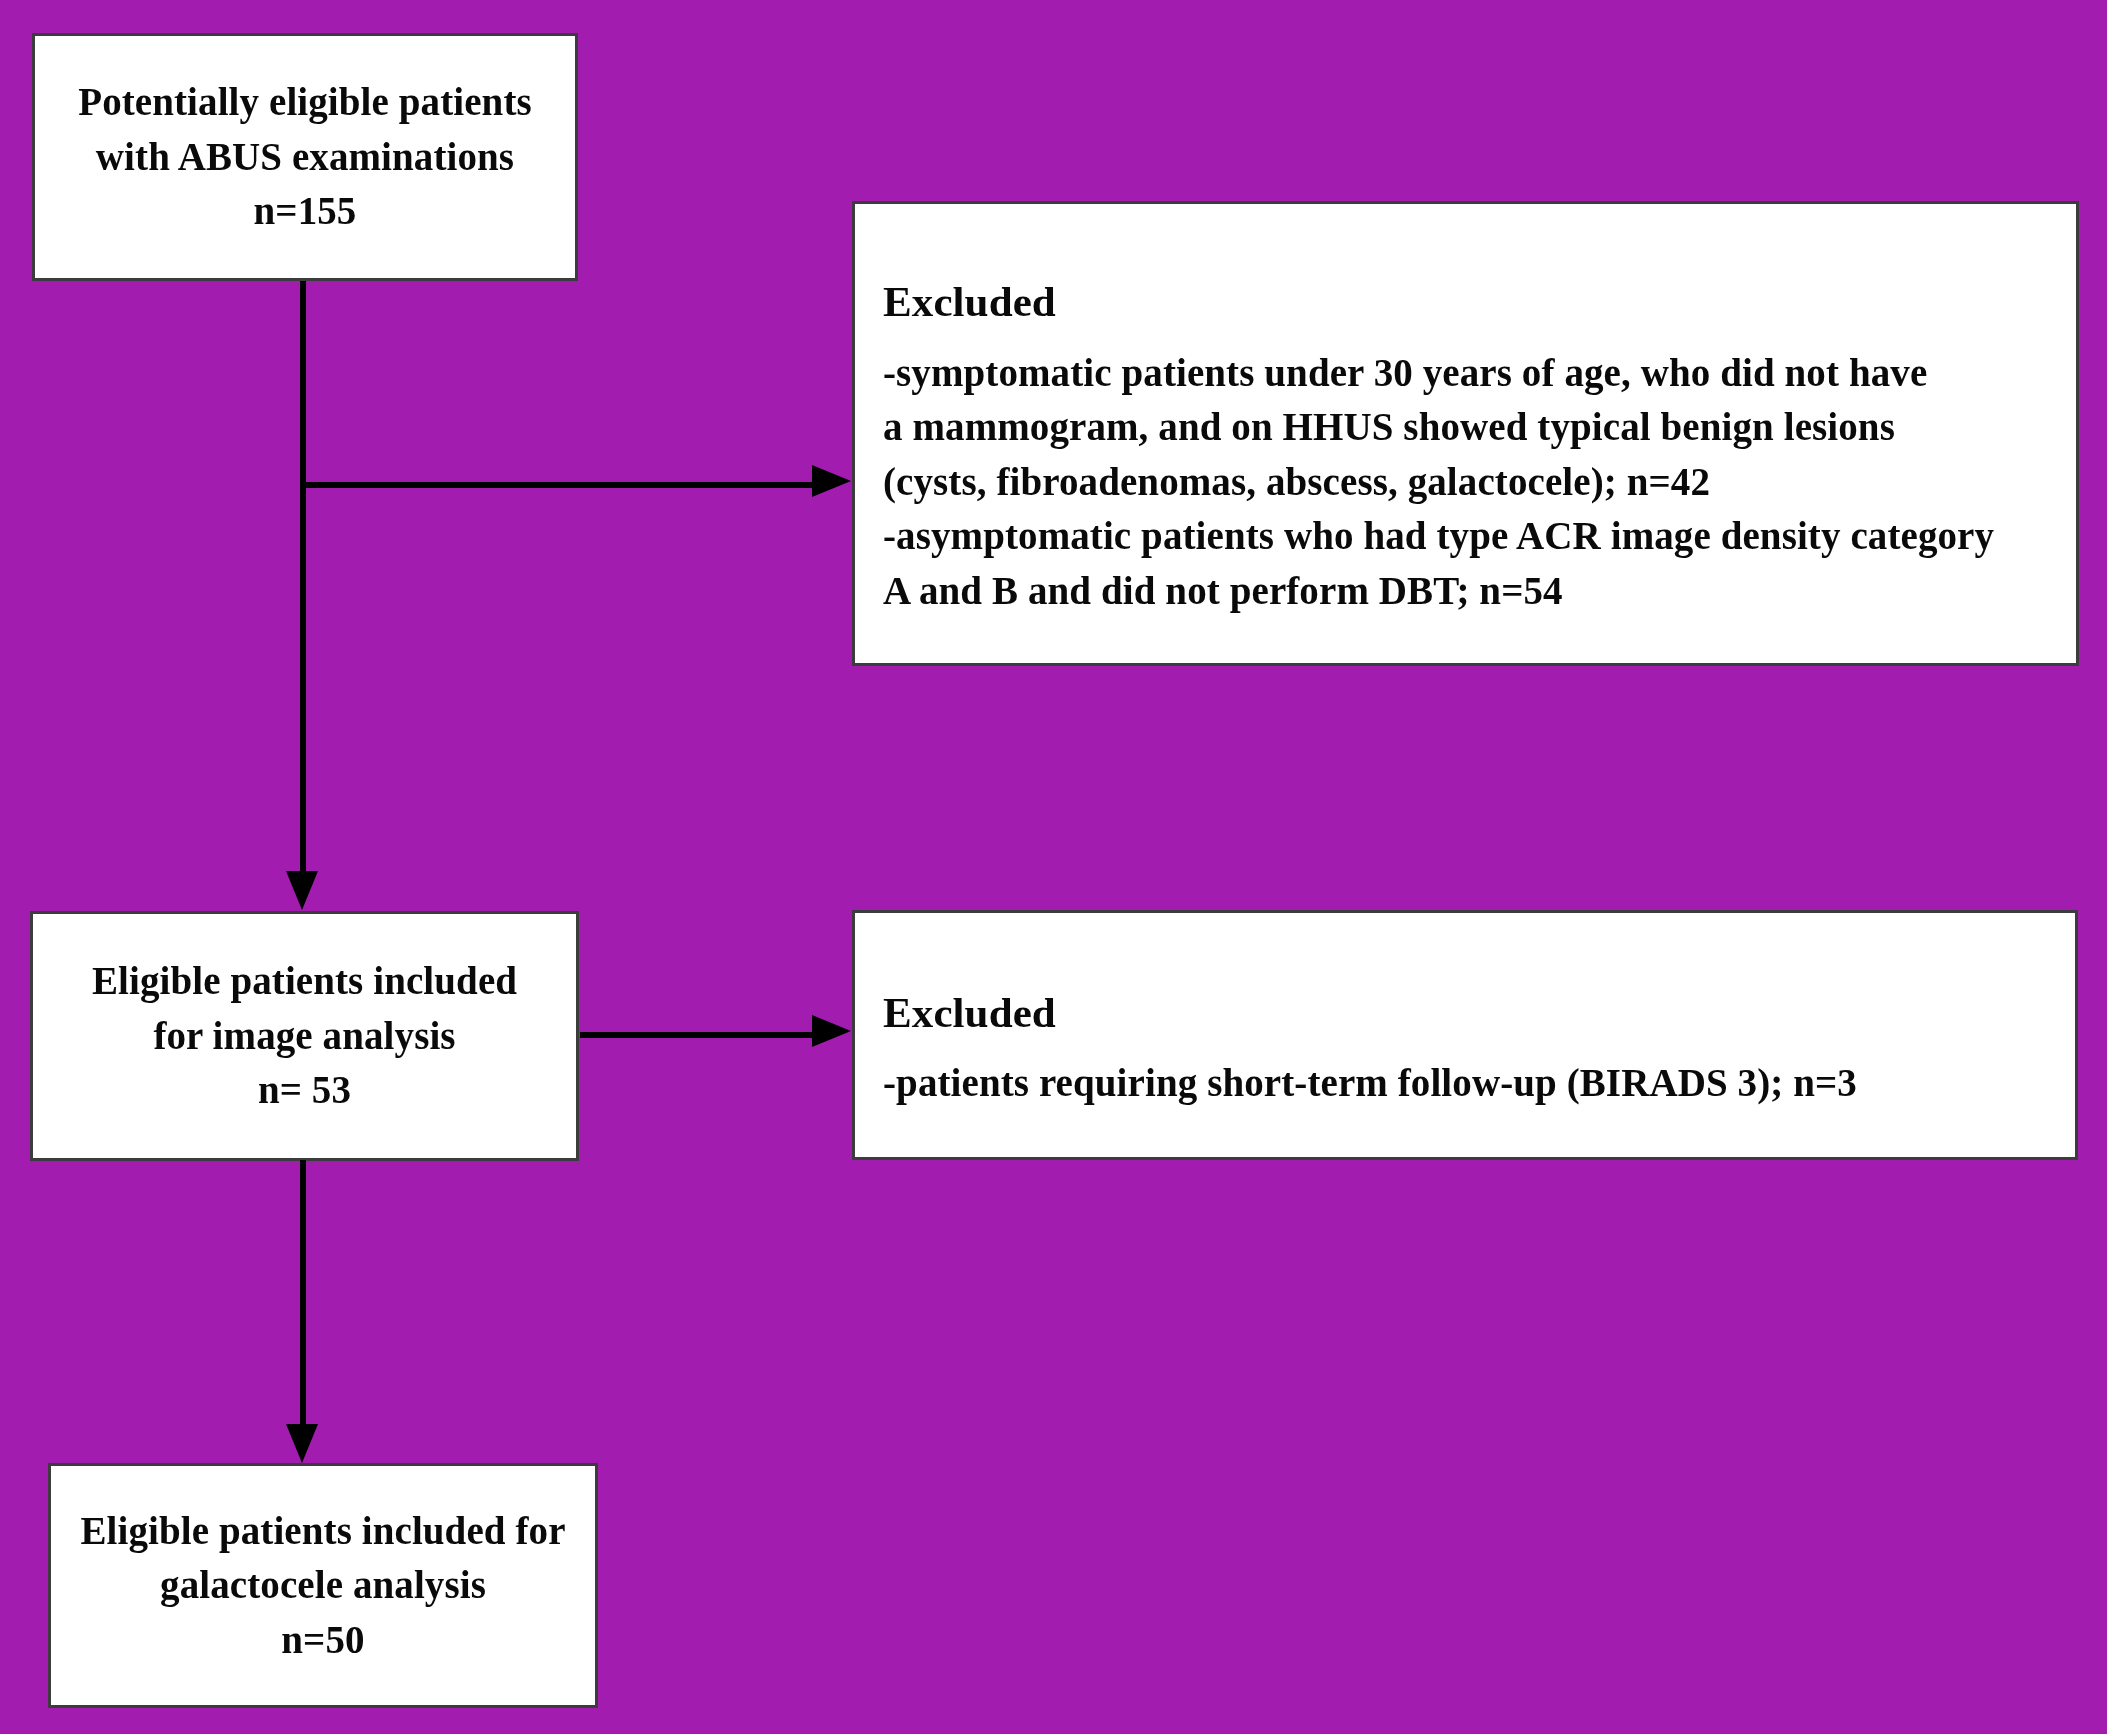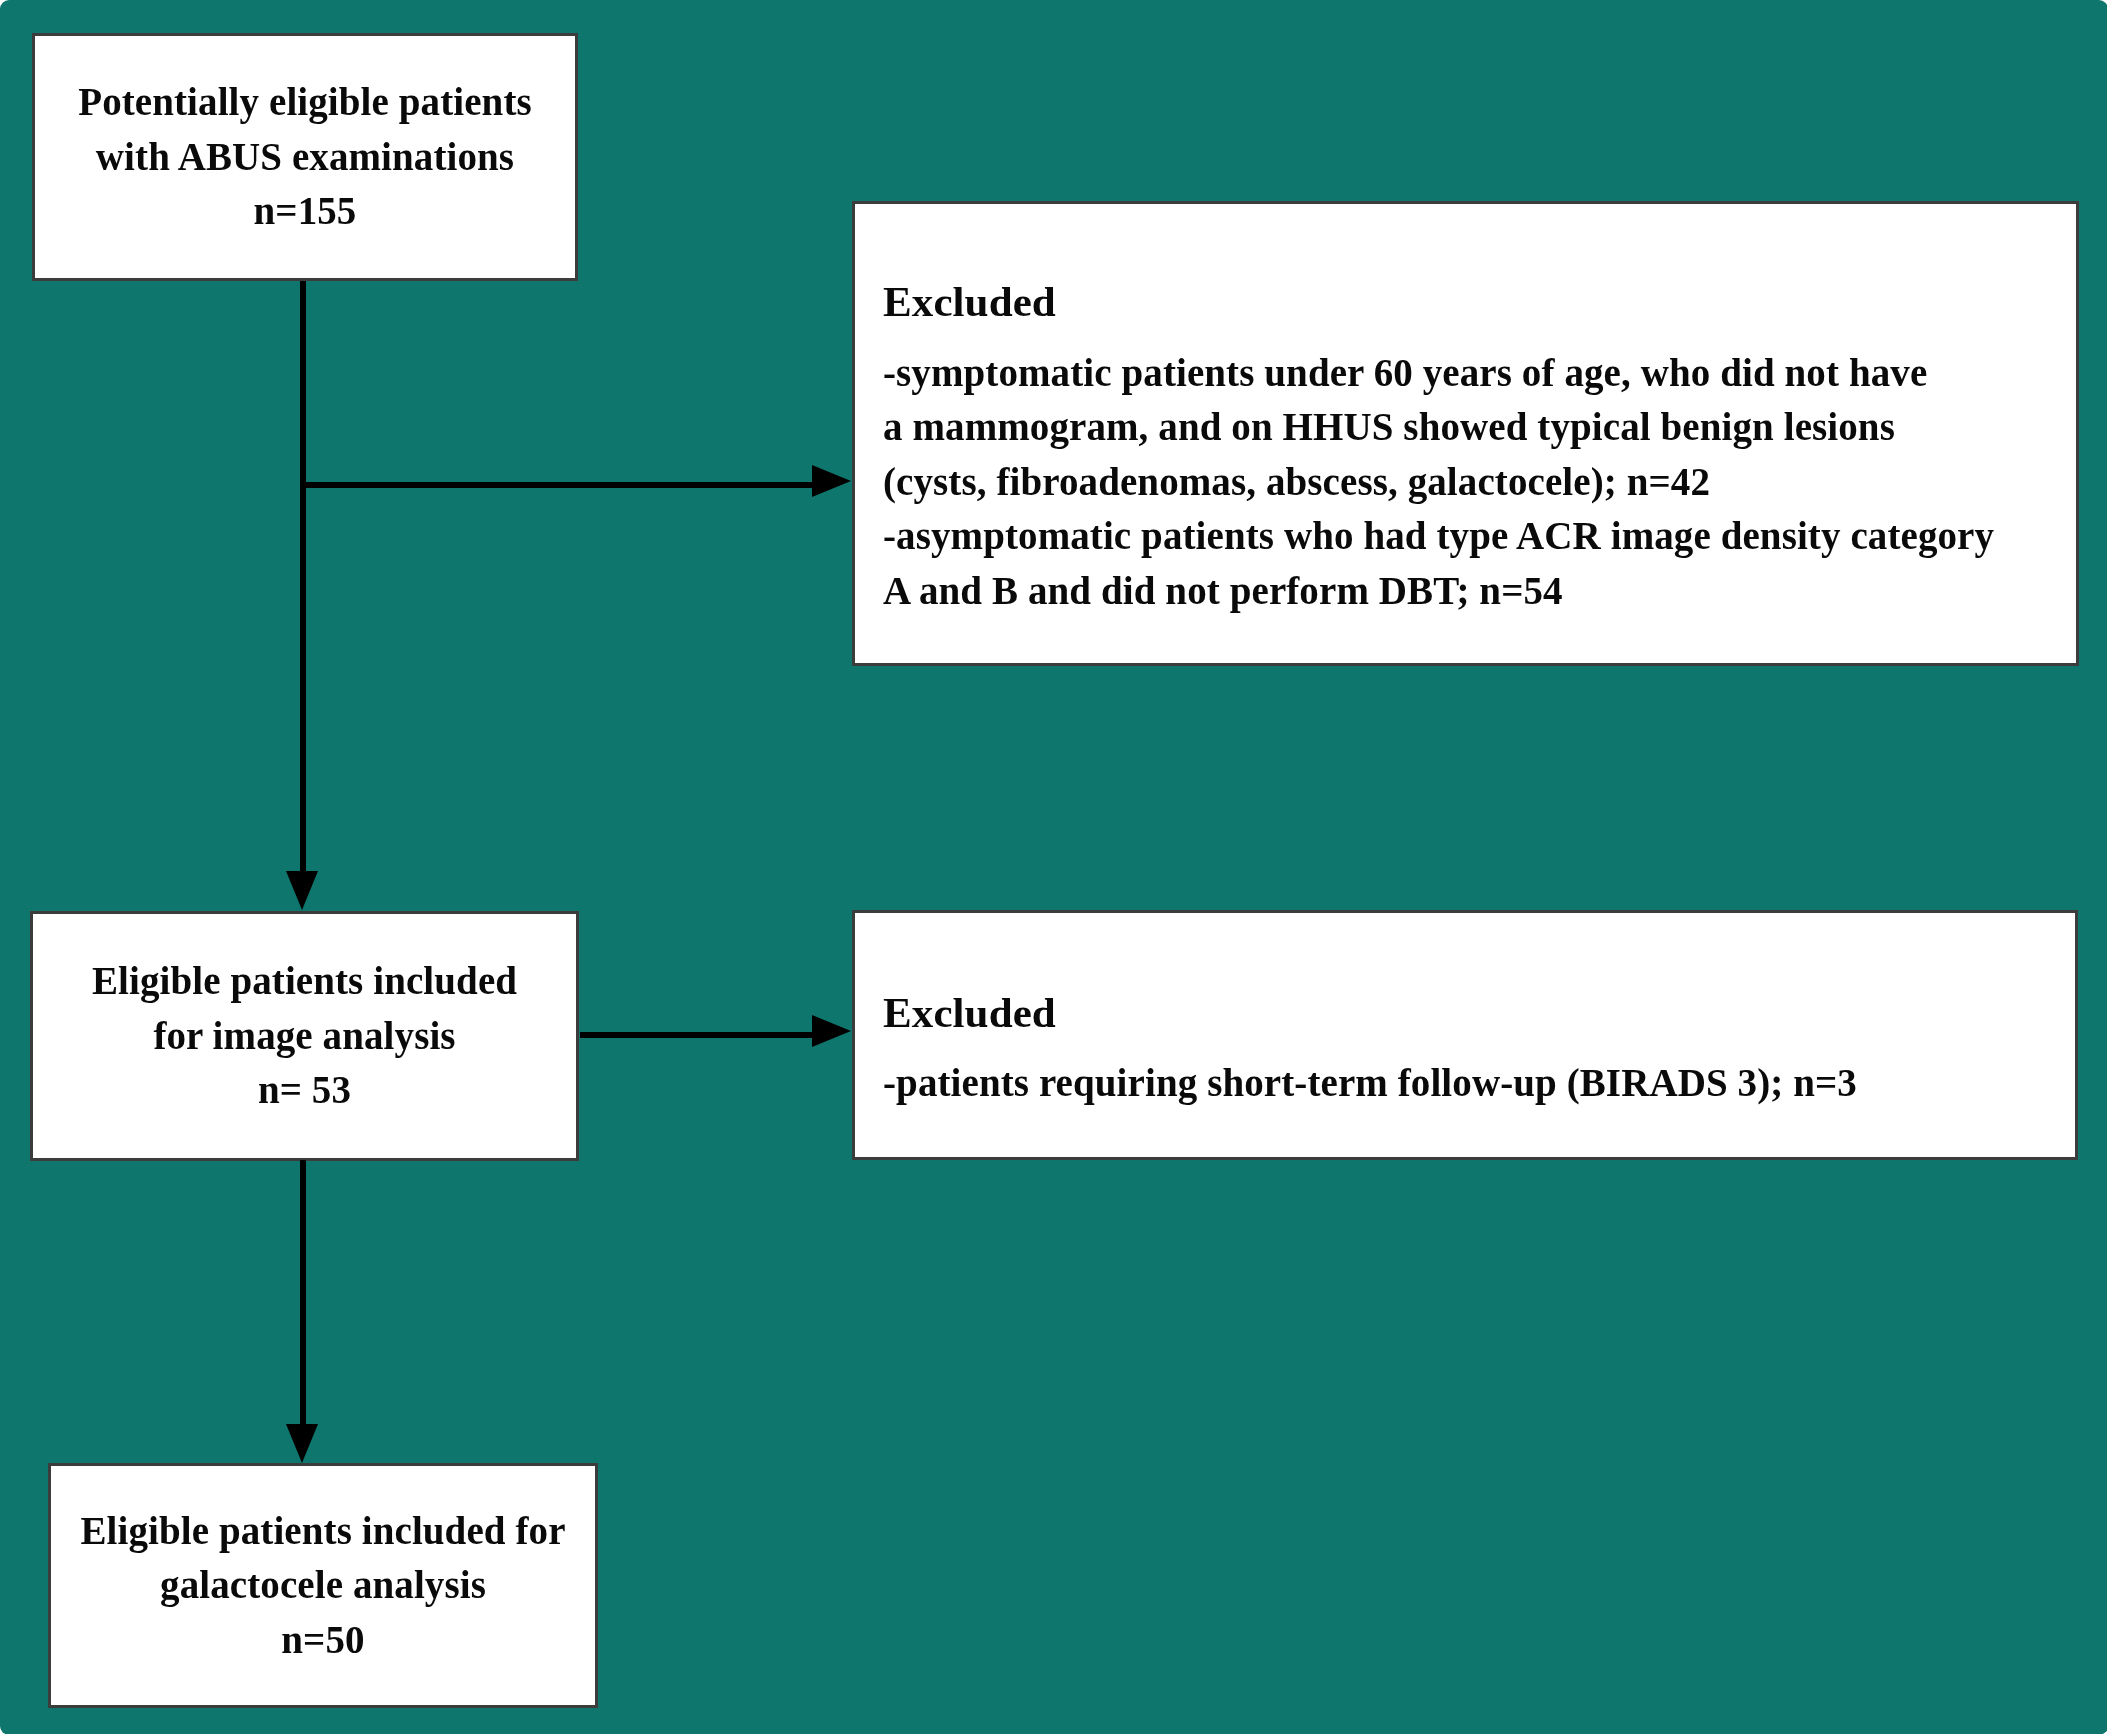--- a/index.html
+++ b/index.html
@@ -4,24 +4,23 @@
 <style>
   html, body {
     margin: 0;
     padding: 0;
     background: #ffffff;
   }
   #canvas {
     position: relative;
     width: 2108px;
     height: 1735px;
-    background: #0f766e;
+    background: #a21caf;
     overflow: hidden;
     font-family: "Liberation Serif", "DejaVu Serif", serif;
-    border-radius: 9px;
   }
 
   
   .node {
     position: absolute;
     box-sizing: border-box;
     border: 3.2px solid #3c3c3c;
     background: #ffffff;
     display: flex;
     flex-direction: column;
@@ -103,21 +102,21 @@
 <div id="canvas">
 
   <div class="node flow-node centered" id="node-source">
     <span class="line">Potentially eligible patients</span>
     <span class="line">with ABUS examinations</span>
     <span class="line">n=155</span>
   </div>
 
   <div class="node excl-node lefted" id="node-excl-1">
     <span class="excl-title">Excluded</span>
-    <span class="excl-line">-symptomatic patients under 60 years of age, who did not have</span>
+    <span class="excl-line">-symptomatic patients under 30 years of age, who did not have</span>
     <span class="excl-line">a mammogram, and on HHUS showed typical benign lesions</span>
     <span class="excl-line">(cysts, fibroadenomas, abscess, galactocele); n=42</span>
     <span class="excl-line">-asymptomatic patients who had type ACR image density category</span>
     <span class="excl-line"> A and B and did not perform DBT; n=54</span>
   </div>
 
   <div class="node flow-node centered" id="node-eligible">
     <span class="line">Eligible patients included</span>
     <span class="line">for image analysis</span>
     <span class="line">n= 53</span>

